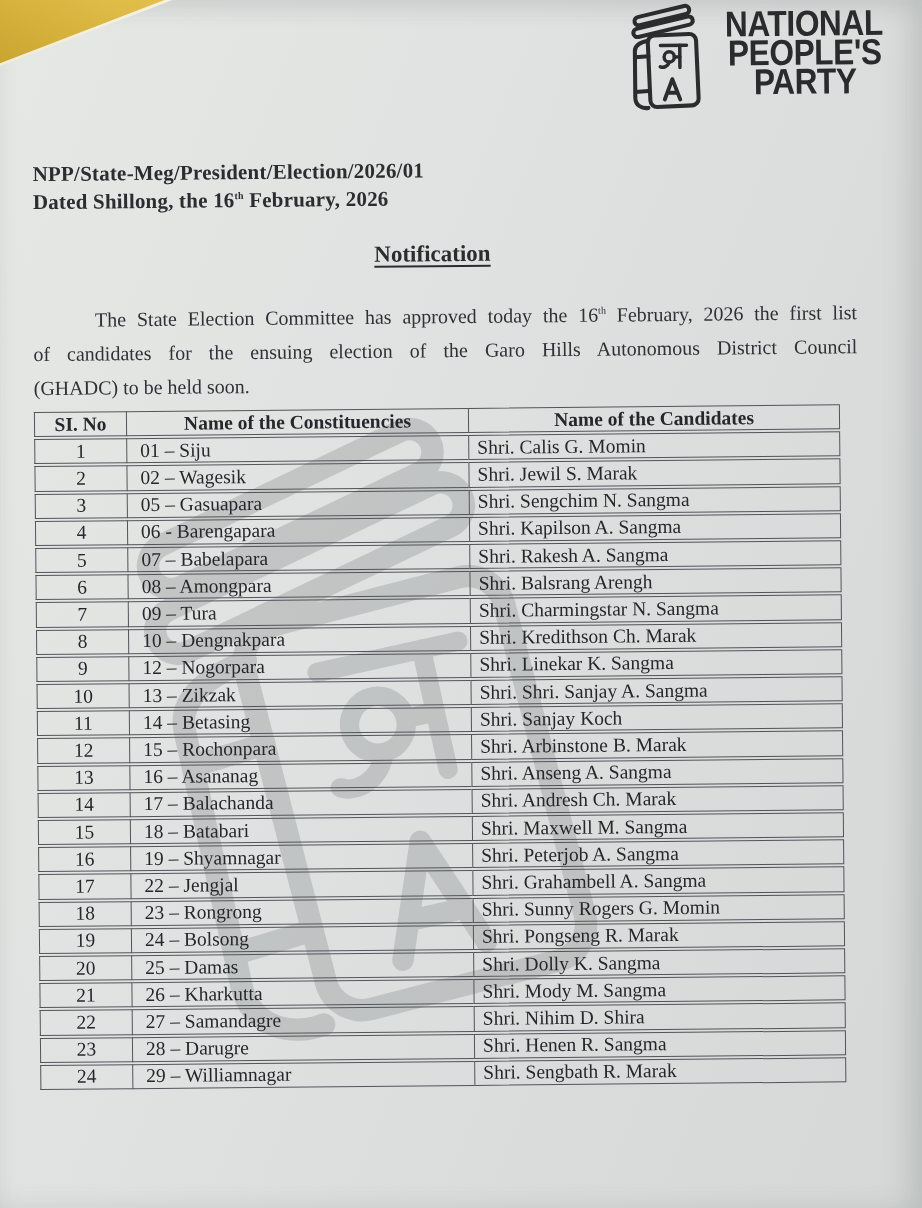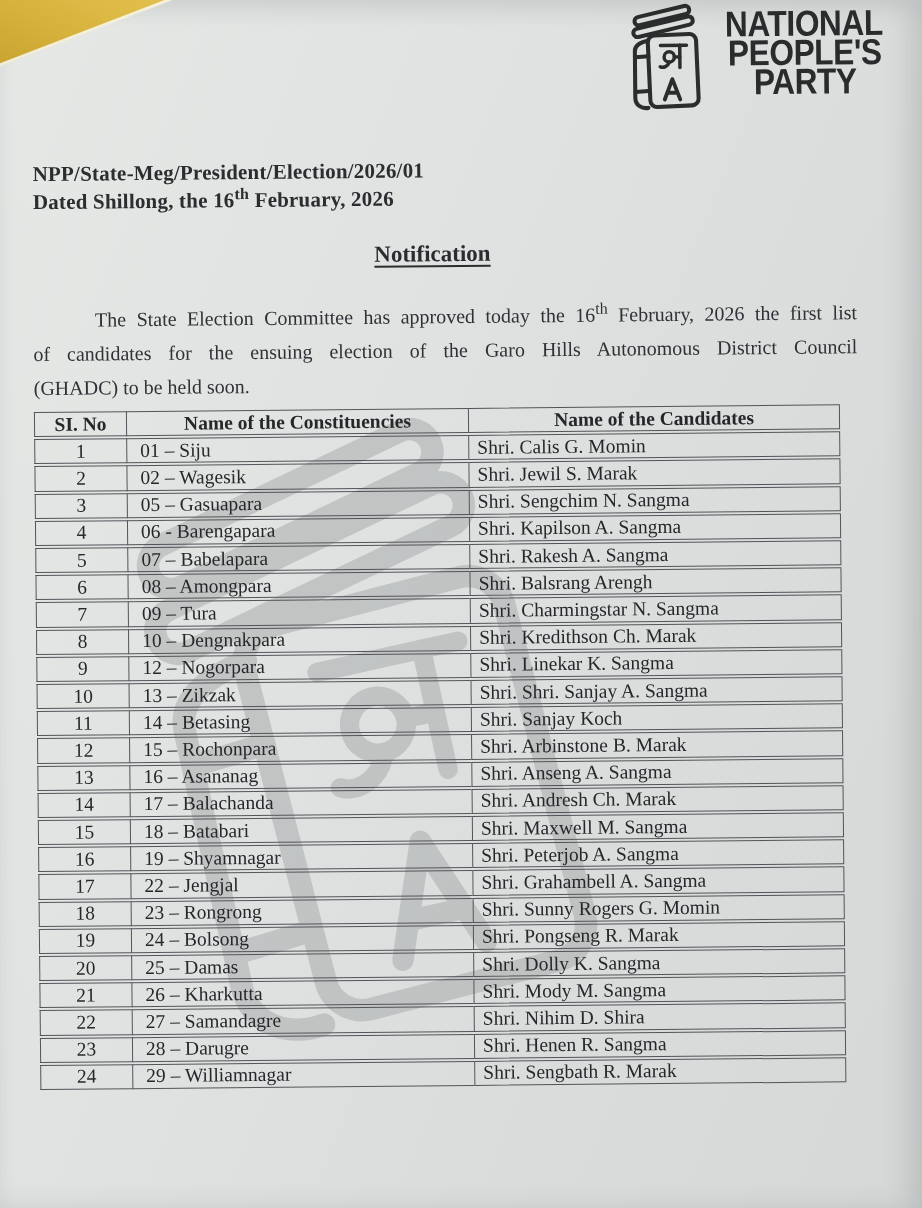--- a/index.html
+++ b/index.html
@@ -50,21 +50,21 @@
     font-weight:bold;font-size:23px;color:#2b2c30;
   }
   .doc-title .u{text-decoration:underline;text-underline-offset:4px;text-decoration-thickness:2px;}
 
   .para{
     position:absolute;left:36px;top:299px;width:824px;
     font-size:20px;line-height:34px;color:#303136;
   }
   .para .jline{text-align:justify;text-align-last:justify;}
   .para .indent{text-indent:62px;}
-  sup{font-size:16px;line-height:0;margin-top:36px;}
+  sup{font-size:10px;line-height:0;margin-top:36px;}
 
   
   .watermark{
     position:absolute;left:52px;top:382px;width:660px;height:660px;
     color:#9a9d9e;opacity:.42;overflow:visible;pointer-events:none;
   }
 
   
   table.cand{
     position:absolute;left:36px;top:406px;width:806px;

